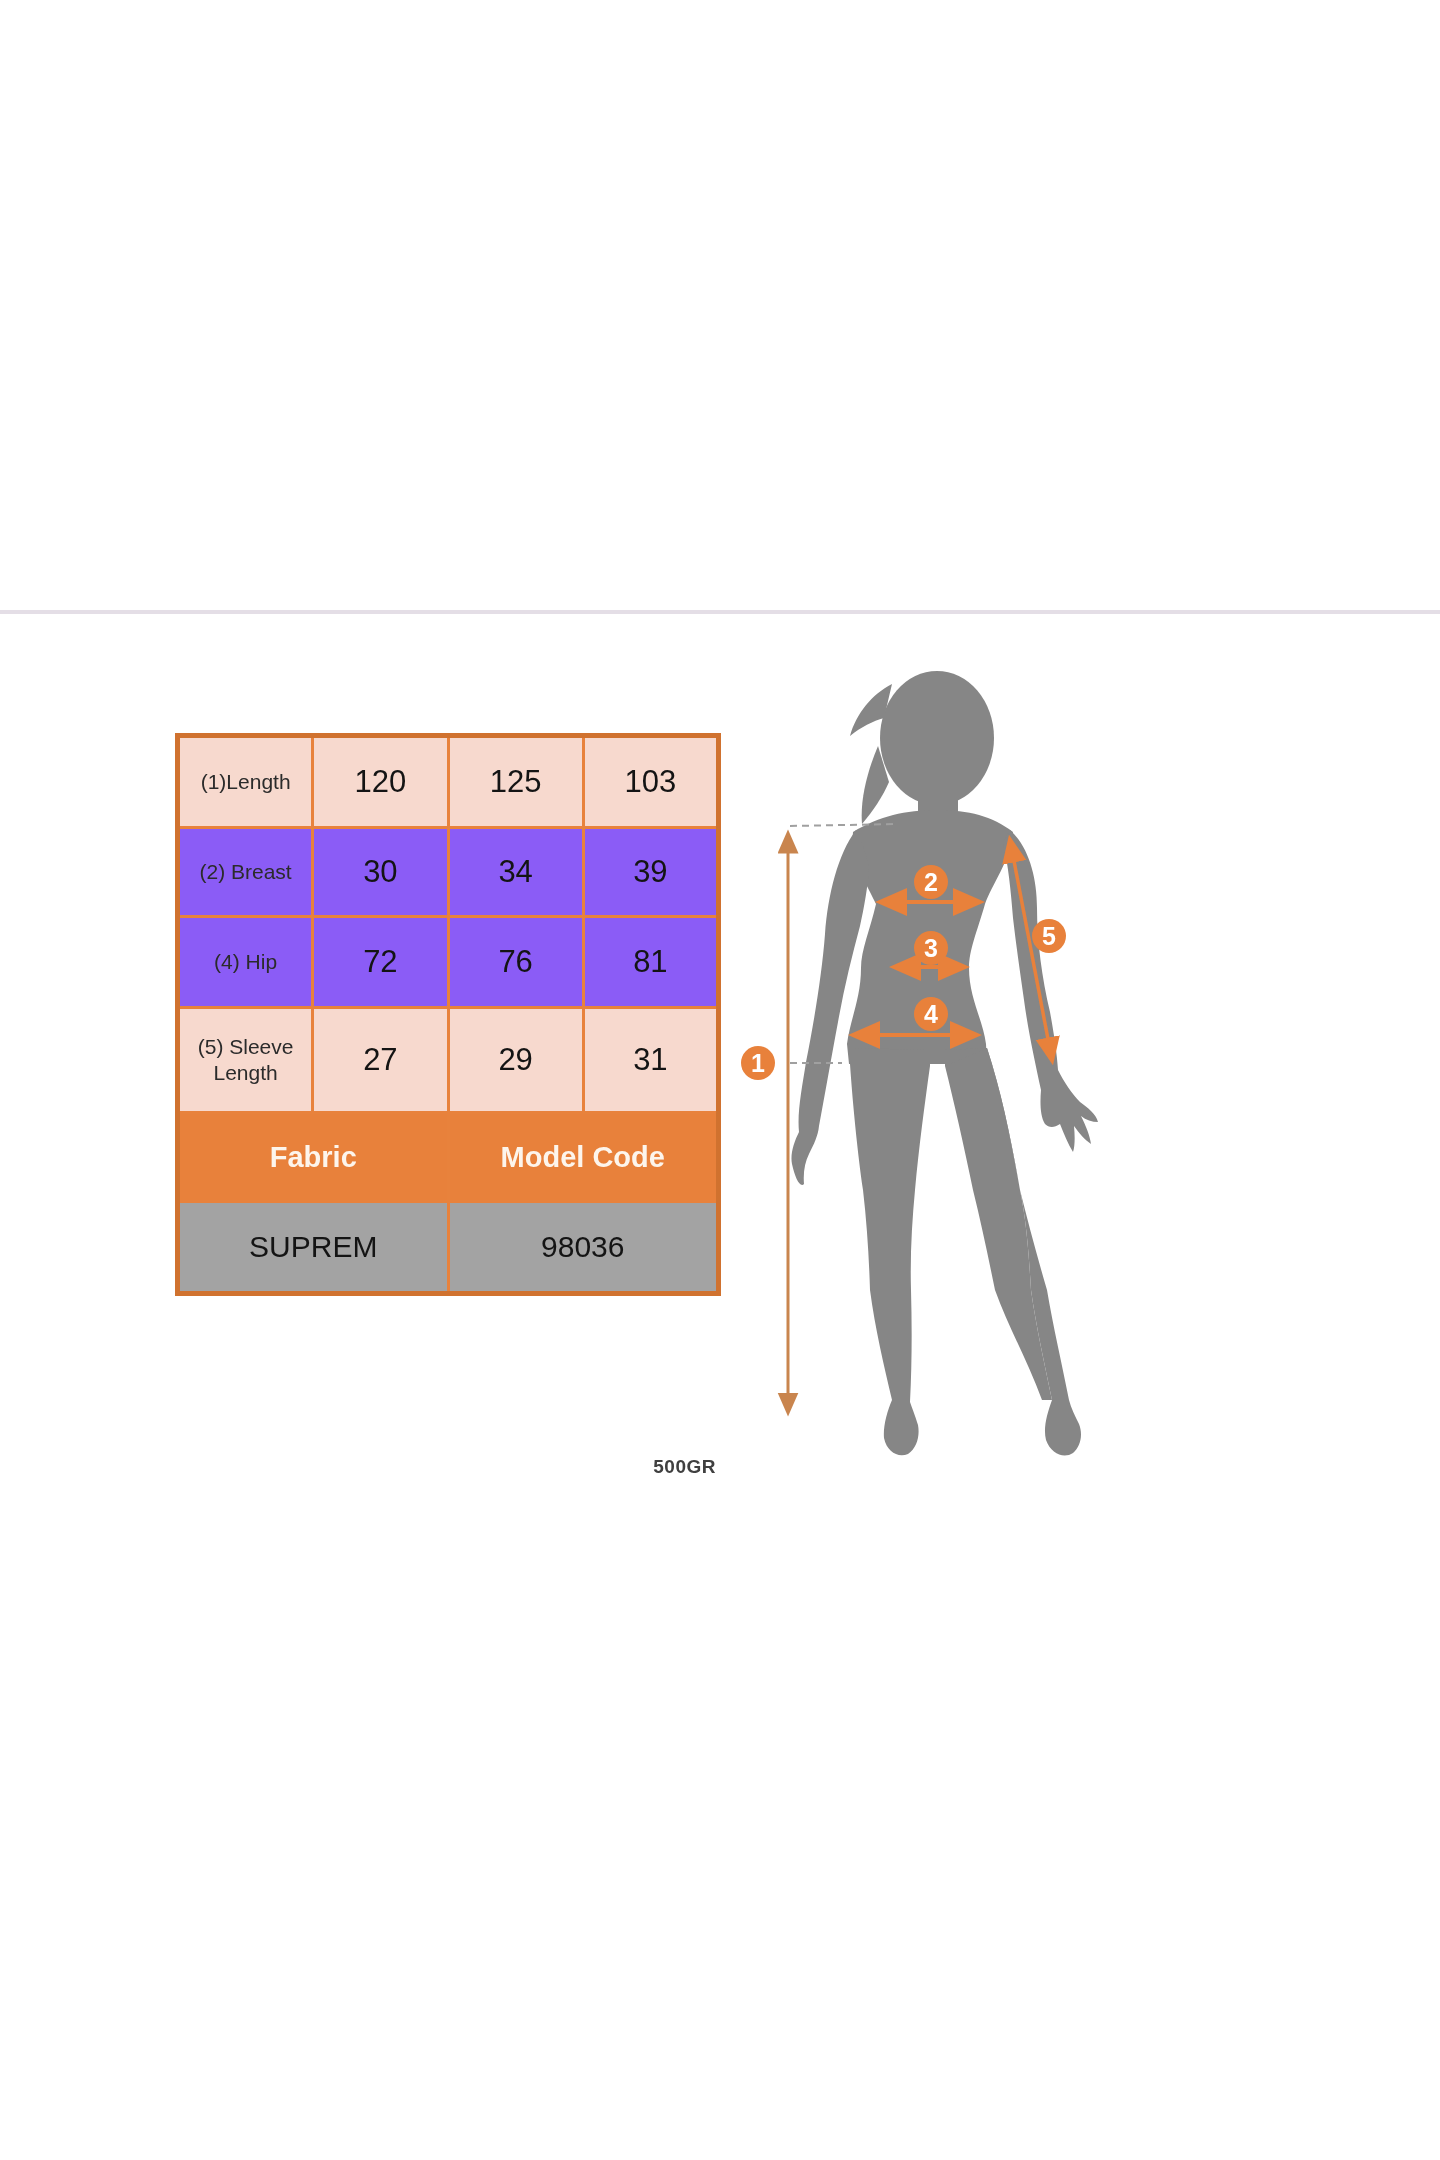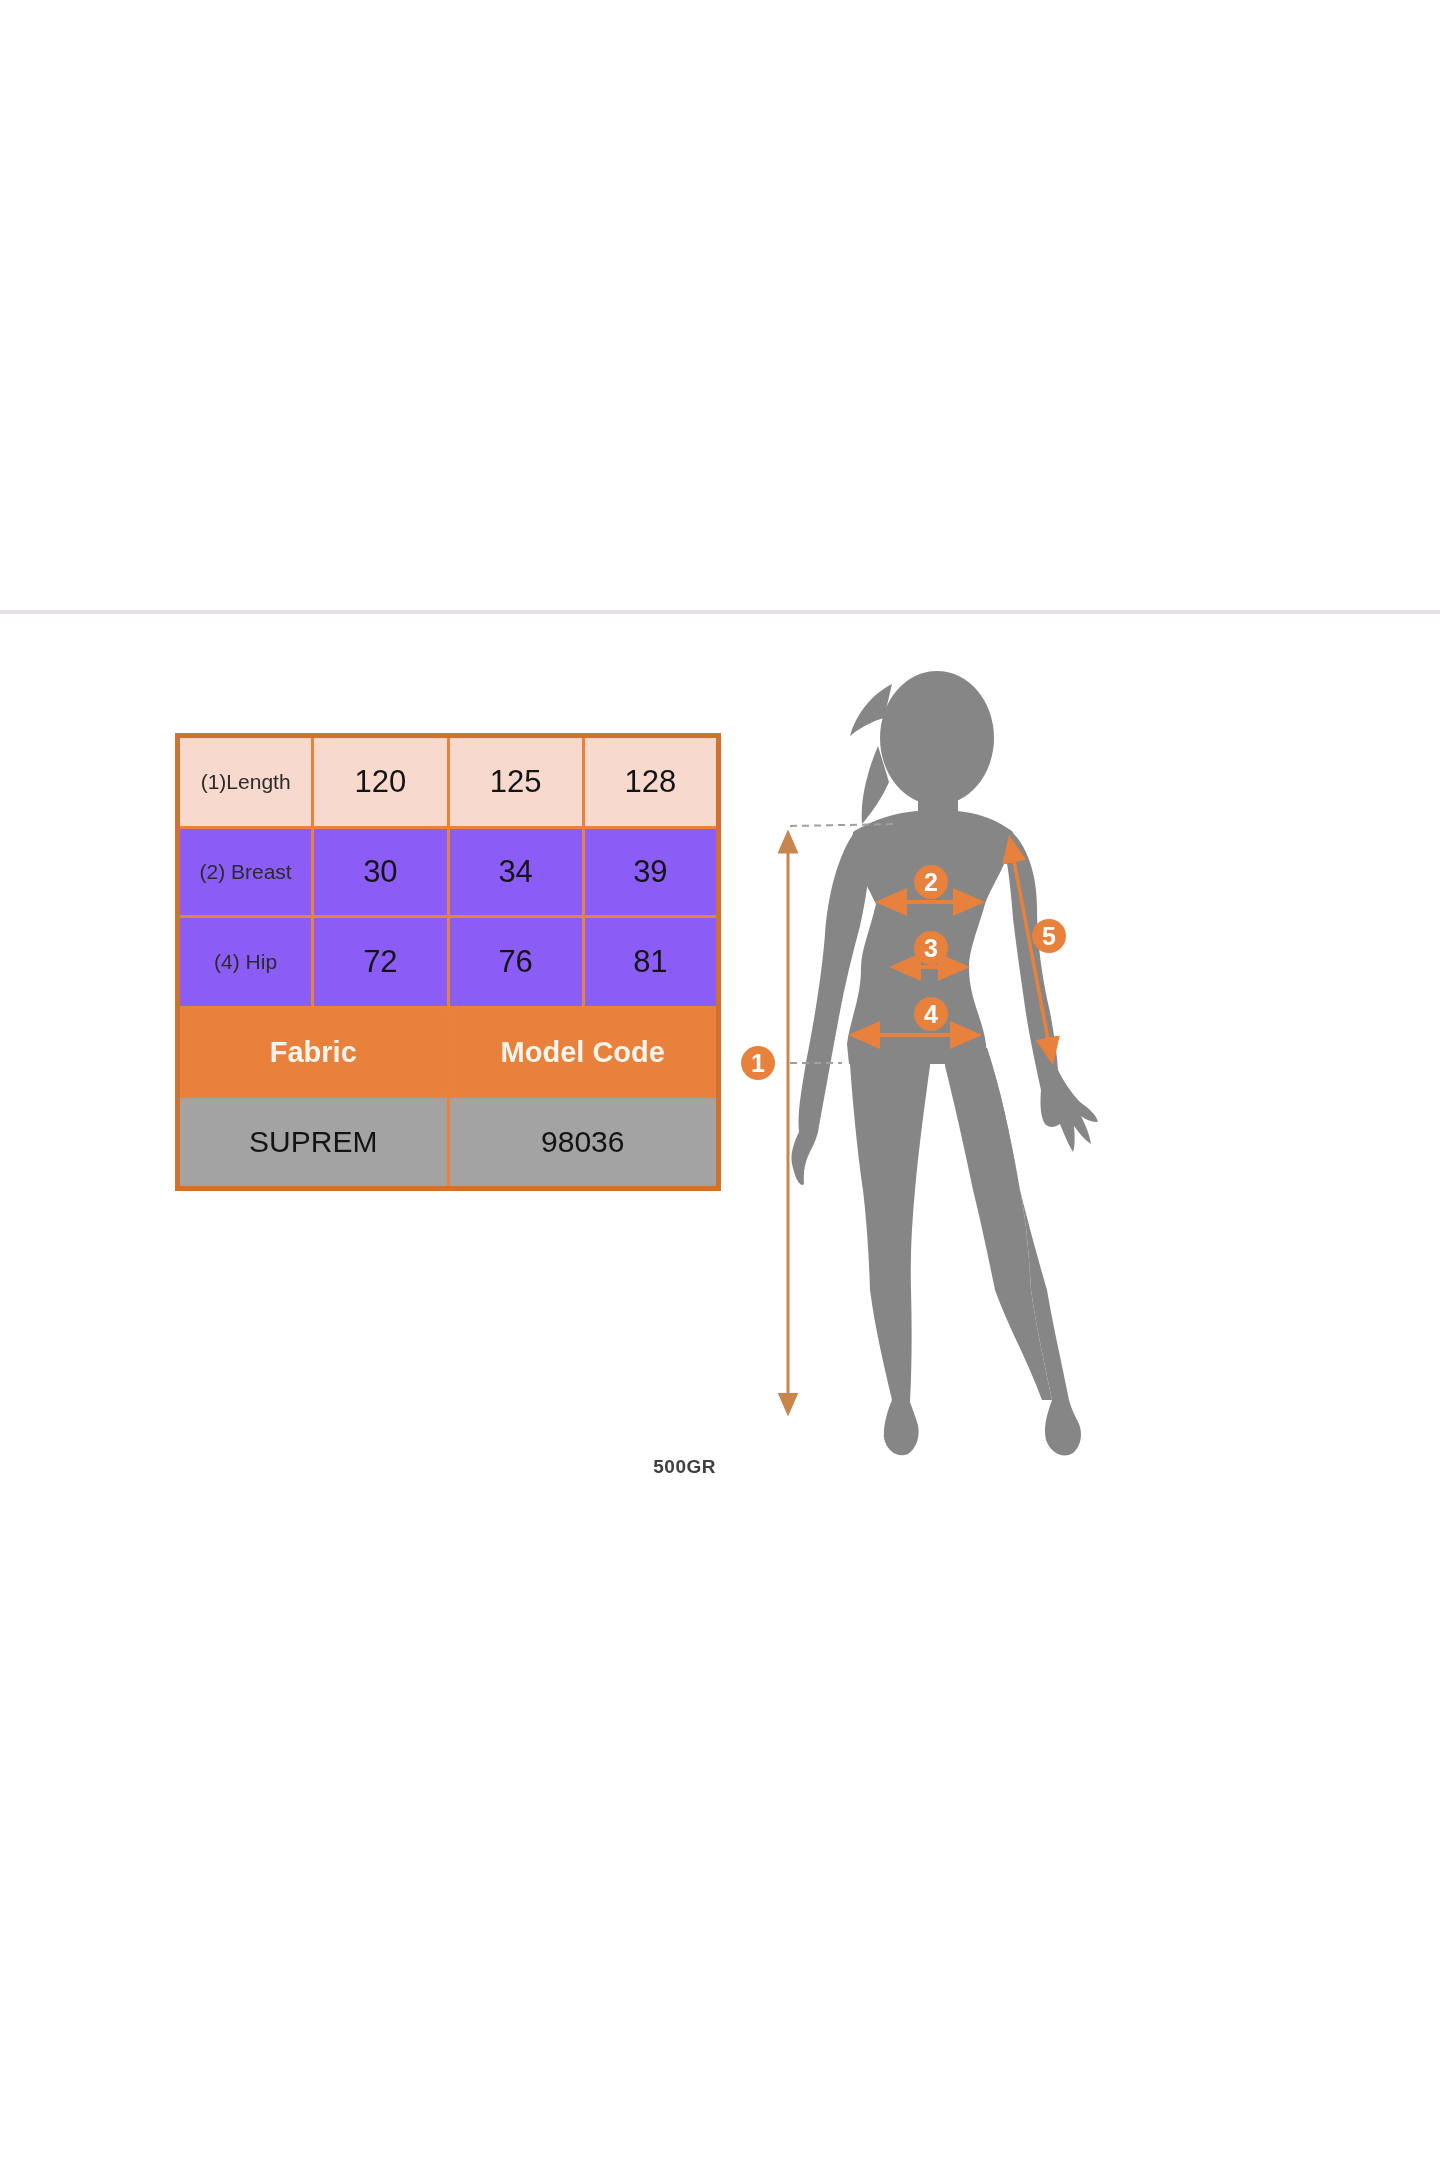--- a/index.html
+++ b/index.html
@@ -47,38 +47,44 @@
         <col style="width:25%">
         <col style="width:25%">
         <col style="width:25%">
       </colgroup>
     <tbody>
 
       <tr>
         <td class="r-med lbl h88">(1)Length</td>
         <td class="r-med val h88">120</td>
         <td class="r-med val h88">125</td>
-        <td class="r-med val h88">128</td>
+        <td class="r-med val h88">103</td>
       </tr>
 
       <tr>
         <td class="r-light lbl h86">(2) Breast</td>
         <td class="r-light val h86">30</td>
         <td class="r-light val h86">34</td>
         <td class="r-light val h86">39</td>
       </tr>
 
 
       <tr>
         <td class="r-light lbl h88">(4) Hip</td>
         <td class="r-light val h88">72</td>
         <td class="r-light val h88">76</td>
         <td class="r-light val h88">81</td>
       </tr>
 
+      <tr>
+        <td class="r-med lbl h102">(5) Sleeve Length</td>
+        <td class="r-med val h102">27</td>
+        <td class="r-med val h102">29</td>
+        <td class="r-med val h102">31</td>
+      </tr>
 
       <tr>
         <td class="hdr h86" colspan="2">Fabric</td>
         <td class="hdr h86" colspan="2">Model Code</td>
       </tr>
 
       <tr>
         <td class="r-info info-val h88" colspan="2">SUPREM</td>
         <td class="r-info info-val h88" colspan="2">98036</td>
       </tr>

